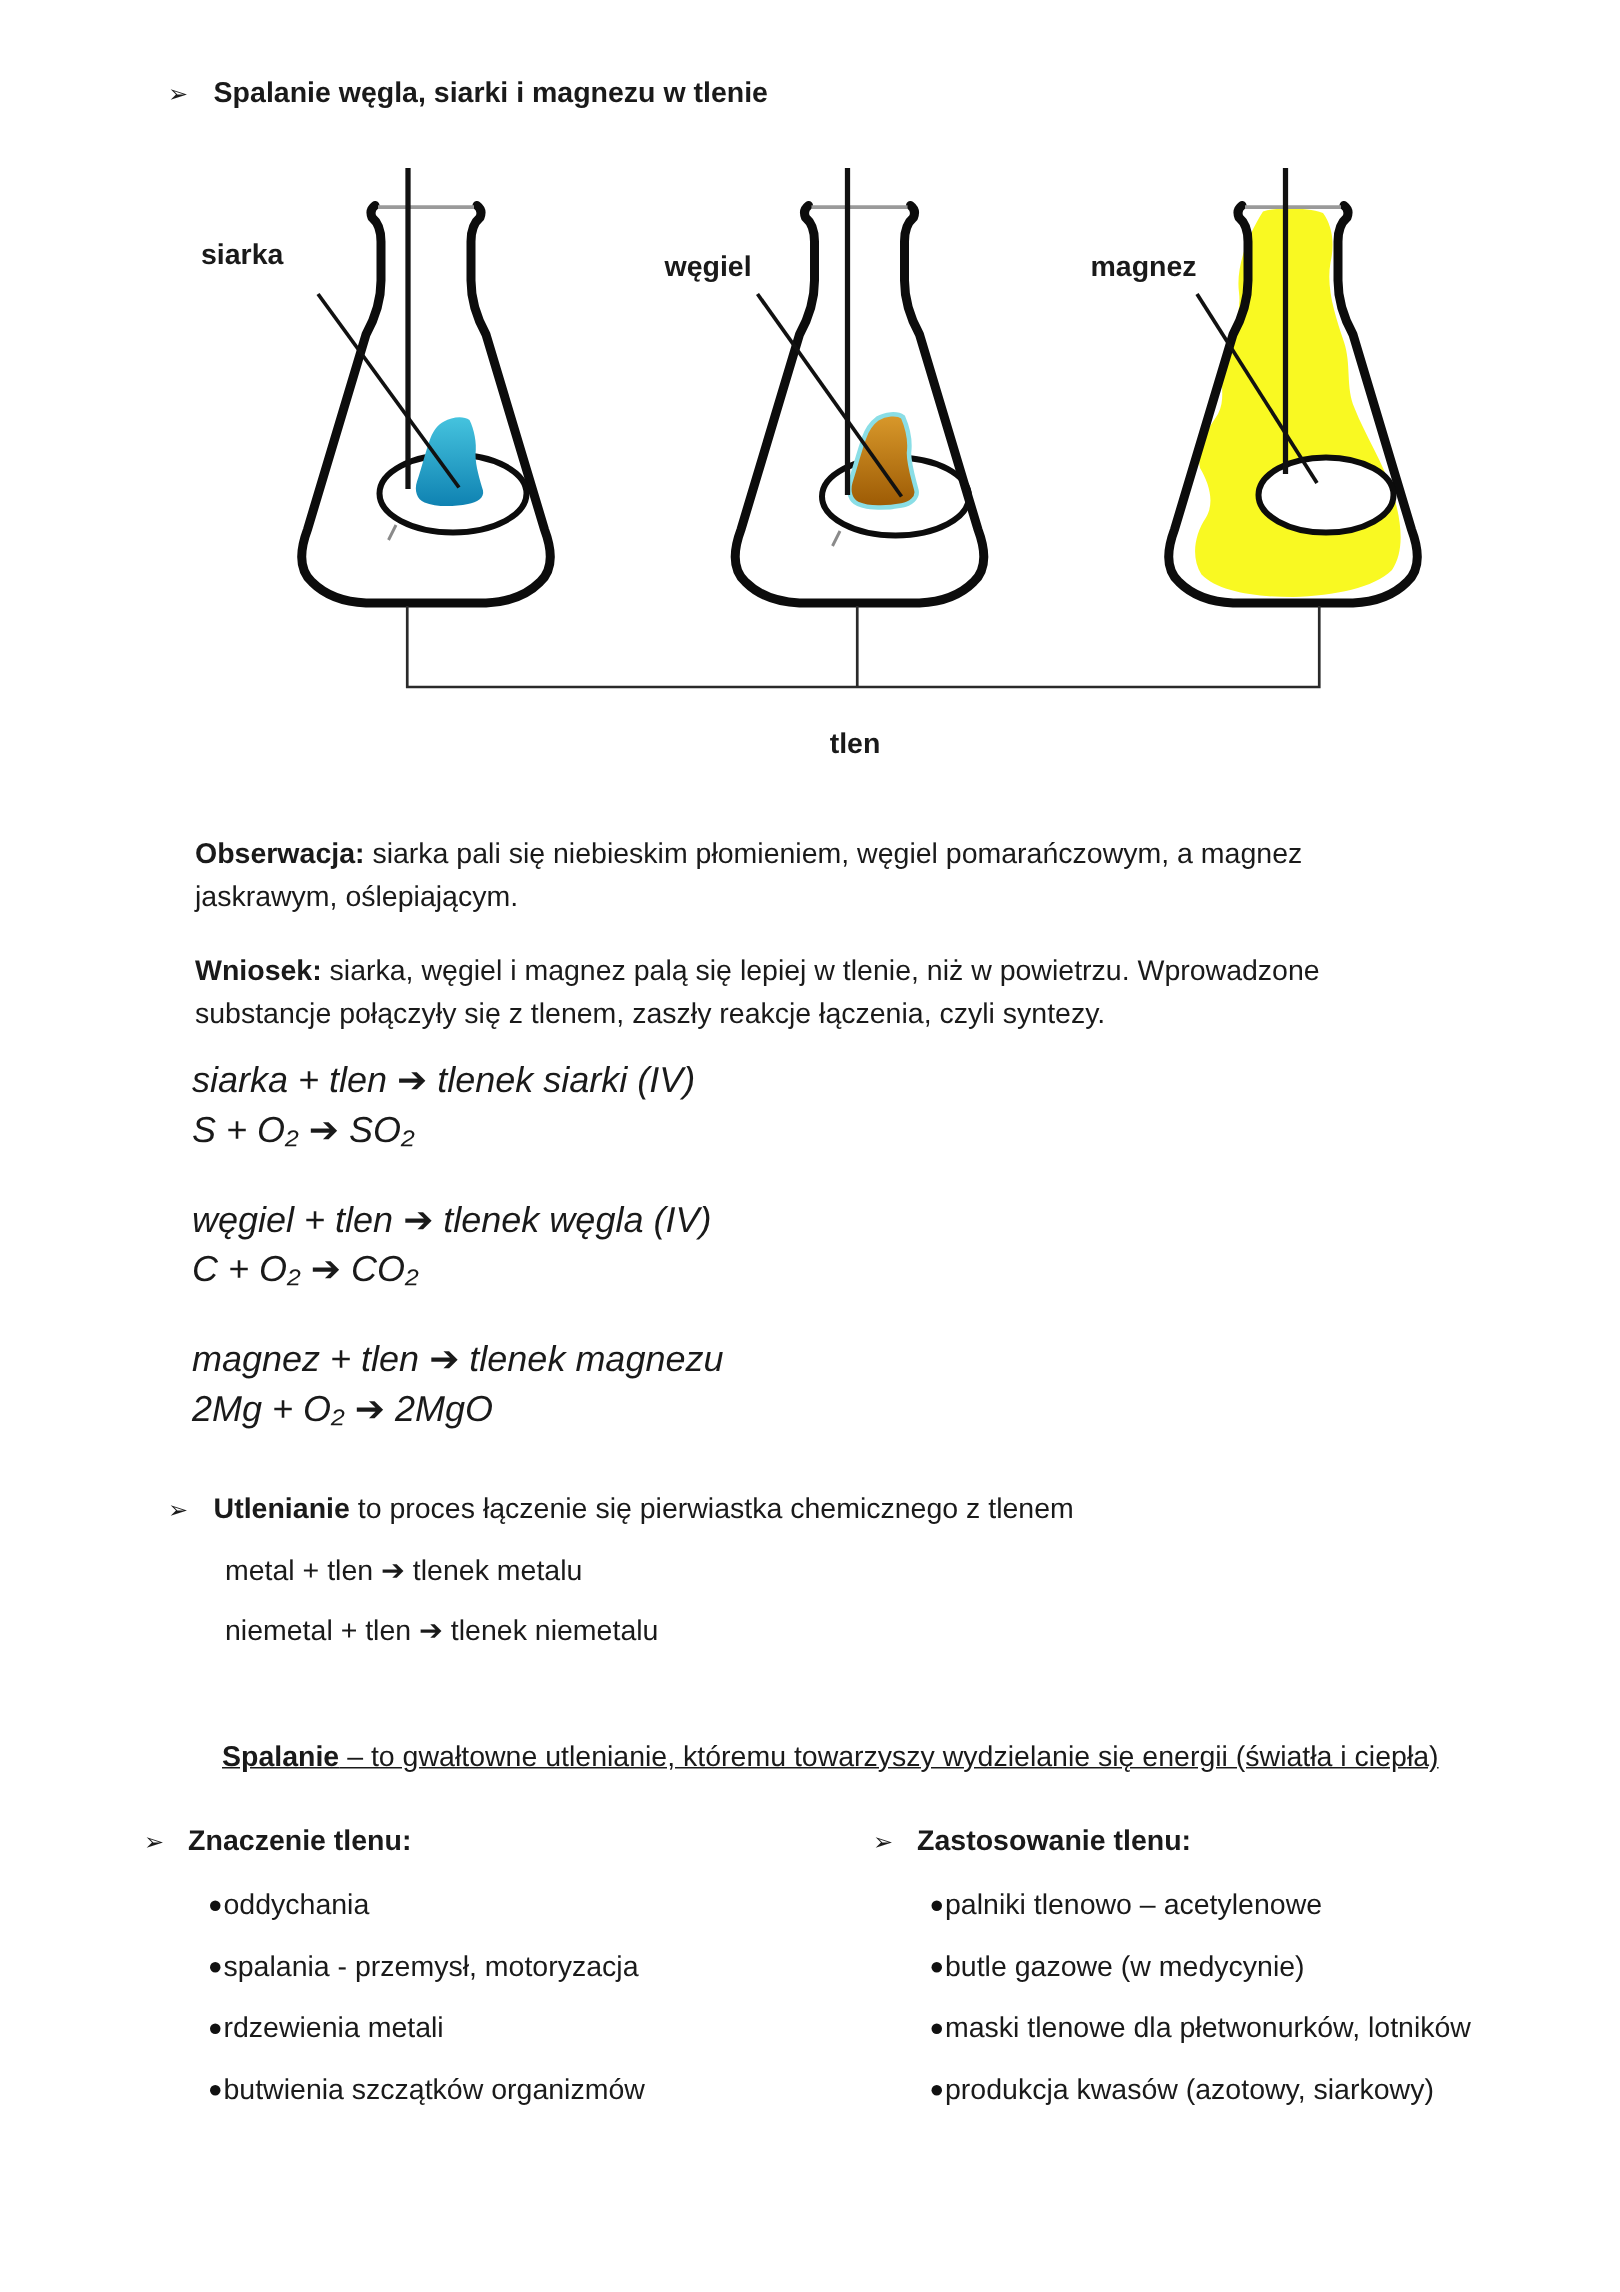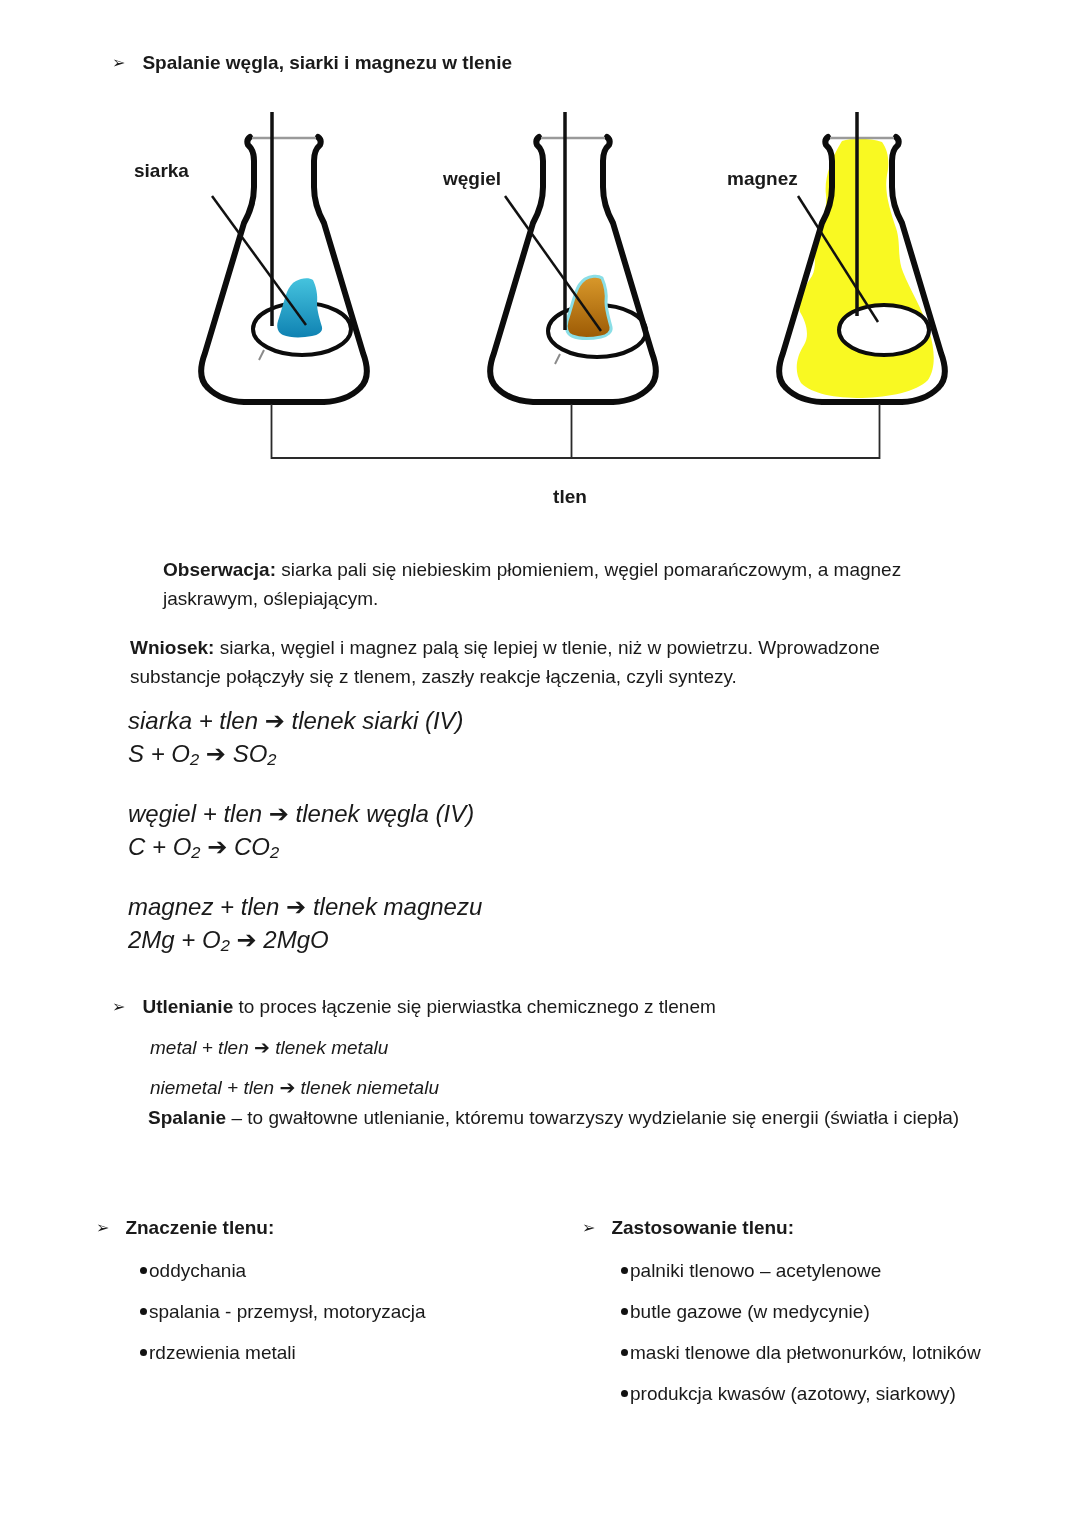--- a/index.html
+++ b/index.html
@@ -7,21 +7,21 @@
     position:relative; width:1080px; height:1528px; background:#ffffff;
     font-family:"Liberation Sans","DejaVu Sans",sans-serif; color:#1a1a1a;
     overflow:hidden;
   }
   .abs { position:absolute; }
   .heading { display:flex; gap:17px; font-size:19px; font-weight:bold; }
   .arrow-marker { font-weight:normal; font-size:16px; padding-top:1px; }
   .flask-label { font-size:19px; font-weight:bold; z-index:3; }
   .para { font-size:19px; line-height:29px; }
   .eq { font-size:24px; line-height:33px; white-space:nowrap;font-style:italic; }
-  .scheme { font-size:19px; white-space:nowrap;font-style:italic; }
+  .scheme { font-size:19px; white-space:nowrap; }
   .colhead { display:flex; gap:16px; font-size:19px; font-weight:bold; }
   ul.blist { list-style:none; margin:0; padding:0; }
   ul.blist li { display:flex; align-items:flex-start; gap:2px; margin-bottom:12px;
                 font-size:19px; line-height:29px; white-space:nowrap; }
   .dot { width:7px; height:7px; border-radius:50%; background:#111; margin-top:11px; flex:none; }
   svg.diagram { position:absolute; left:0; top:0; z-index:1; }
 </style>
 </head>
 <body>
 
@@ -98,21 +98,21 @@
       <polyline points="271.5,404 271.5,458 879.5,458 879.5,404"></polyline>
       <line x1="571.5" y1="404" x2="571.5" y2="458"></line>
     </g>
   </svg>
 
   <div class="abs flask-label" style="left:134px; top:160px;">siarka</div>
   <div class="abs flask-label" style="left:443px; top:168px;">węgiel</div>
   <div class="abs flask-label" style="left:727px; top:168px;">magnez</div>
   <div class="abs flask-label" style="left:490px; top:486px; width:160px; text-align:center;">tlen</div>
 
-  <p class="abs para" style="left:130px; top:536px; width:800px;margin-left:33px;"><b>Obserwacja:</b> <span>siarka pali się niebieskim płomieniem, węgiel pomarańczowym, a magnez jaskrawym, oślepiającym.</span></p>
+  <p class="abs para" style="left:130px; top:536px; width:800px;"><b>Obserwacja:</b> <span>siarka pali się niebieskim płomieniem, węgiel pomarańczowym, a magnez jaskrawym, oślepiającym.</span></p>
 
   <p class="abs para" style="left:130px; top:614px; width:820px;"><b>Wniosek:</b> <span>siarka, węgiel i magnez palą się lepiej w tlenie, niż w powietrzu. Wprowadzone substancje połączyły się z tlenem, zaszły reakcje łączenia, czyli syntezy.</span></p>
 
   <div class="abs eq" style="left:128px; top:704px;">
     <div>siarka + tlen ➔ tlenek siarki (IV)</div>
     <div>S + O₂ ➔ SO₂</div>
   </div>
   <div class="abs eq" style="left:128px; top:797px;">
     <div>węgiel + tlen ➔ tlenek węgla (IV)</div>
     <div>C + O₂ ➔ CO₂</div>
@@ -122,21 +122,21 @@
     <div>2Mg + O₂ ➔ 2MgO</div>
   </div>
 
   <div class="abs" style="left:112px; top:996px; display:flex; gap:17px; font-size:19px;">
     <span class="arrow-marker">➢</span>
     <span><b>Utlenianie</b><span> to proces łączenie się pierwiastka chemicznego z tlenem</span></span>
   </div>
   <div class="abs scheme" style="left:150px; top:1036px;">metal + tlen ➔ tlenek metalu</div>
   <div class="abs scheme" style="left:150px; top:1076px;">niemetal + tlen ➔ tlenek niemetalu</div>
 
-  <p class="abs para" style="left:148px; top:1084px; width:910px;"><b>Spalanie</b><span> – to gwałtowne utlenianie, któremu towarzyszy wydzielanie się energii (światła i ciepła)</span></p>
+  <p class="abs para" style="left:148px; top:1138px; width:910px;text-decoration:underline;"><b>Spalanie</b><span> – to gwałtowne utlenianie, któremu towarzyszy wydzielanie się energii (światła i ciepła)</span></p>
 
   <div class="abs colhead" style="left:96px; top:1217px;">
     <span class="arrow-marker">➢</span>
     <span>Znaczenie tlenu:</span>
   </div>
   <div class="abs colhead" style="left:582px; top:1217px;">
     <span class="arrow-marker">➢</span>
     <span>Zastosowanie tlenu:</span>
   </div>
 
@@ -145,20 +145,24 @@
         <span class="dot"></span>
         <span>oddychania</span>
       </li>
     <li>
         <span class="dot"></span>
         <span>spalania - przemysł, motoryzacja</span>
       </li>
     <li>
         <span class="dot"></span>
         <span>rdzewienia metali</span>
+      </li>
+    <li>
+        <span class="dot"></span>
+        <span>butwienia szczątków organizmów</span>
       </li>
   </ul>
 
   <ul class="blist abs" style="left:621px; top:1256px;">
     <li>
         <span class="dot"></span>
         <span>palniki tlenowo – acetylenowe</span>
       </li>
     <li>
         <span class="dot"></span>

